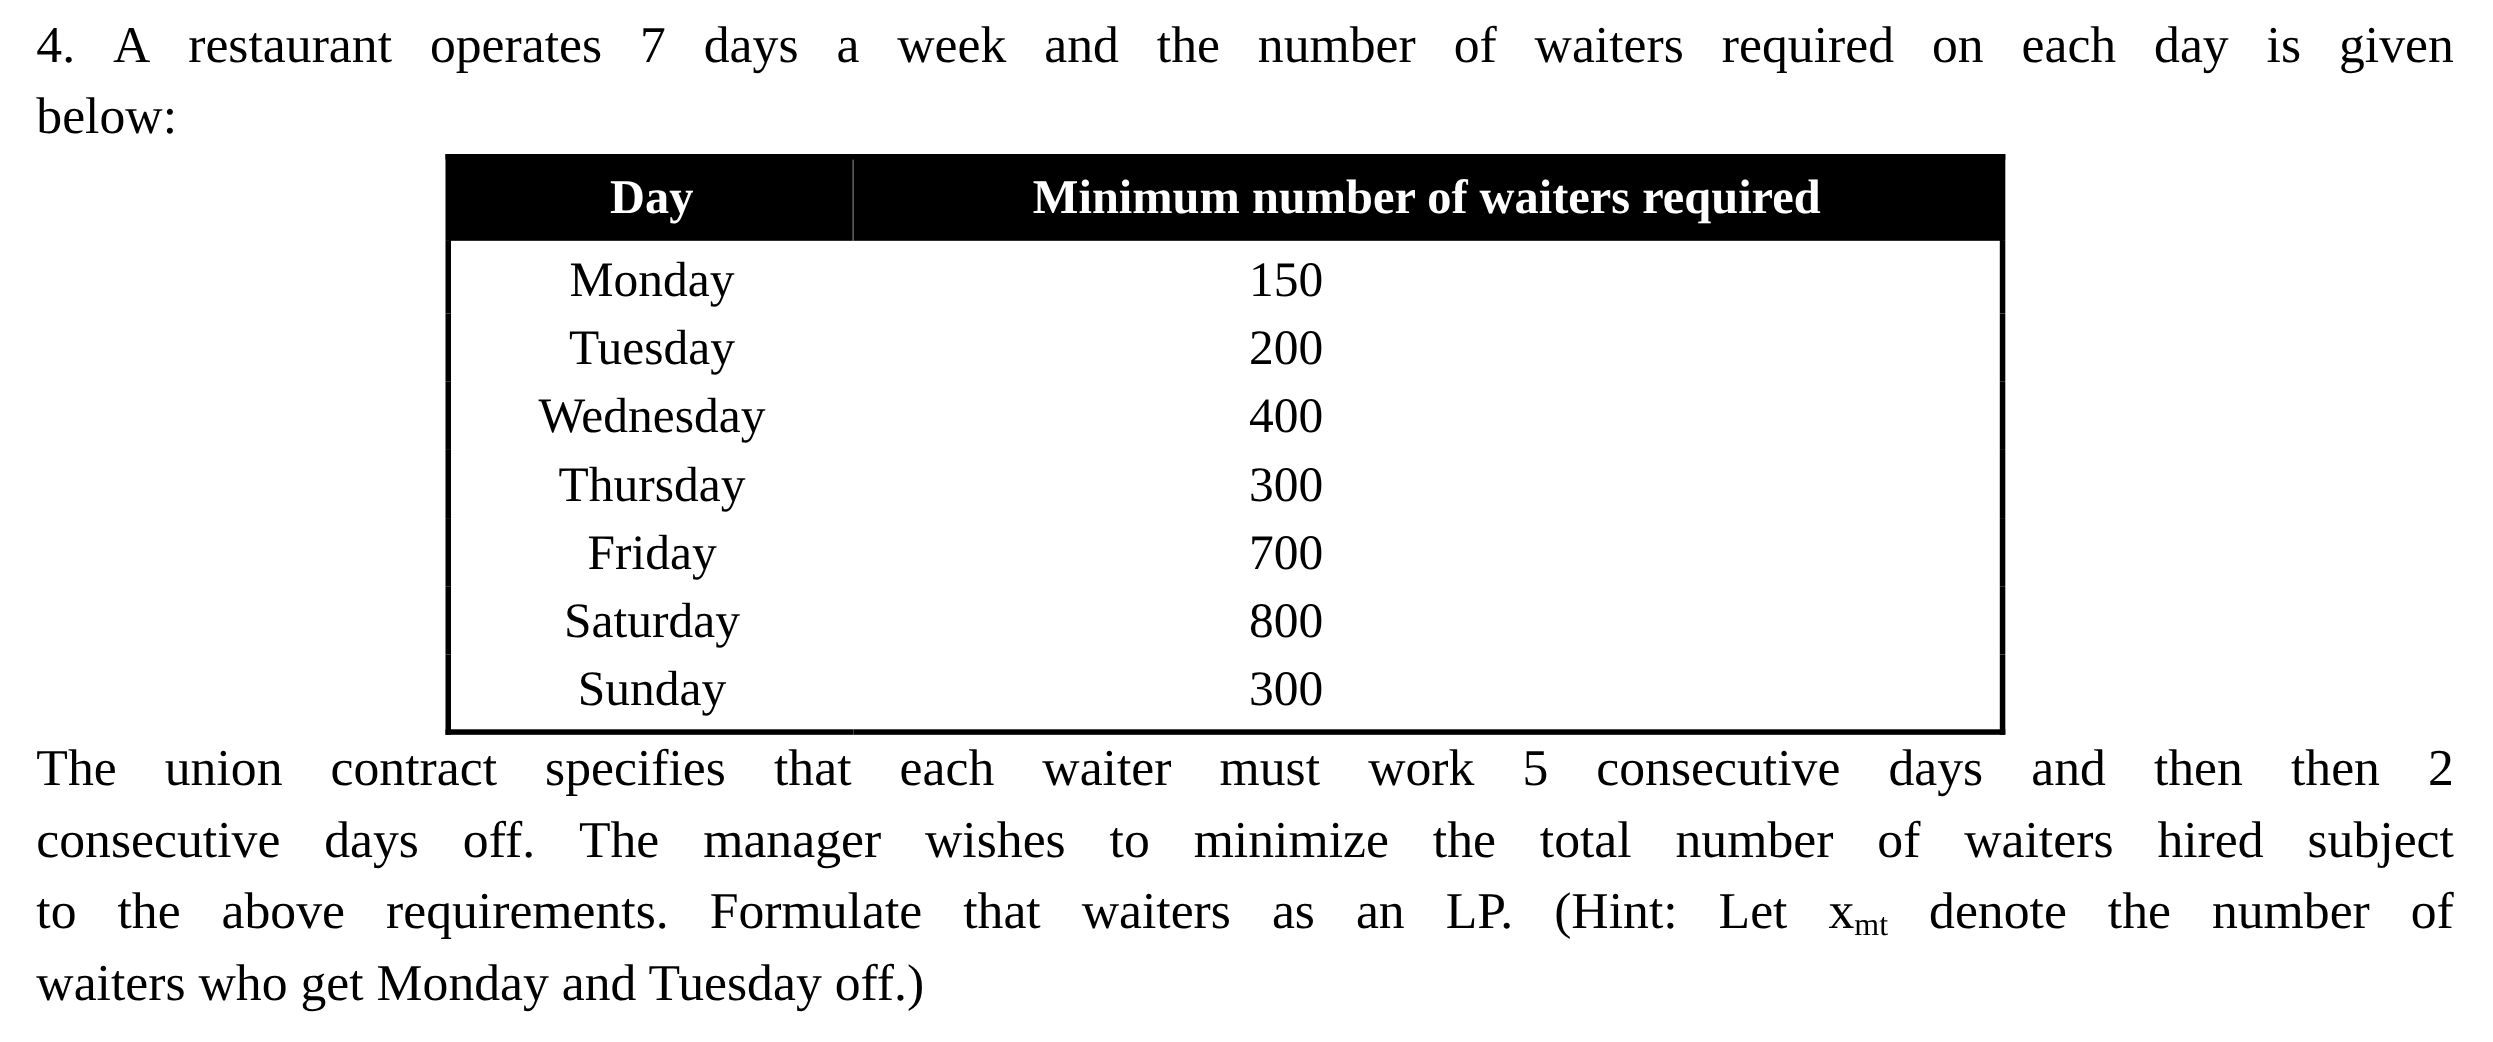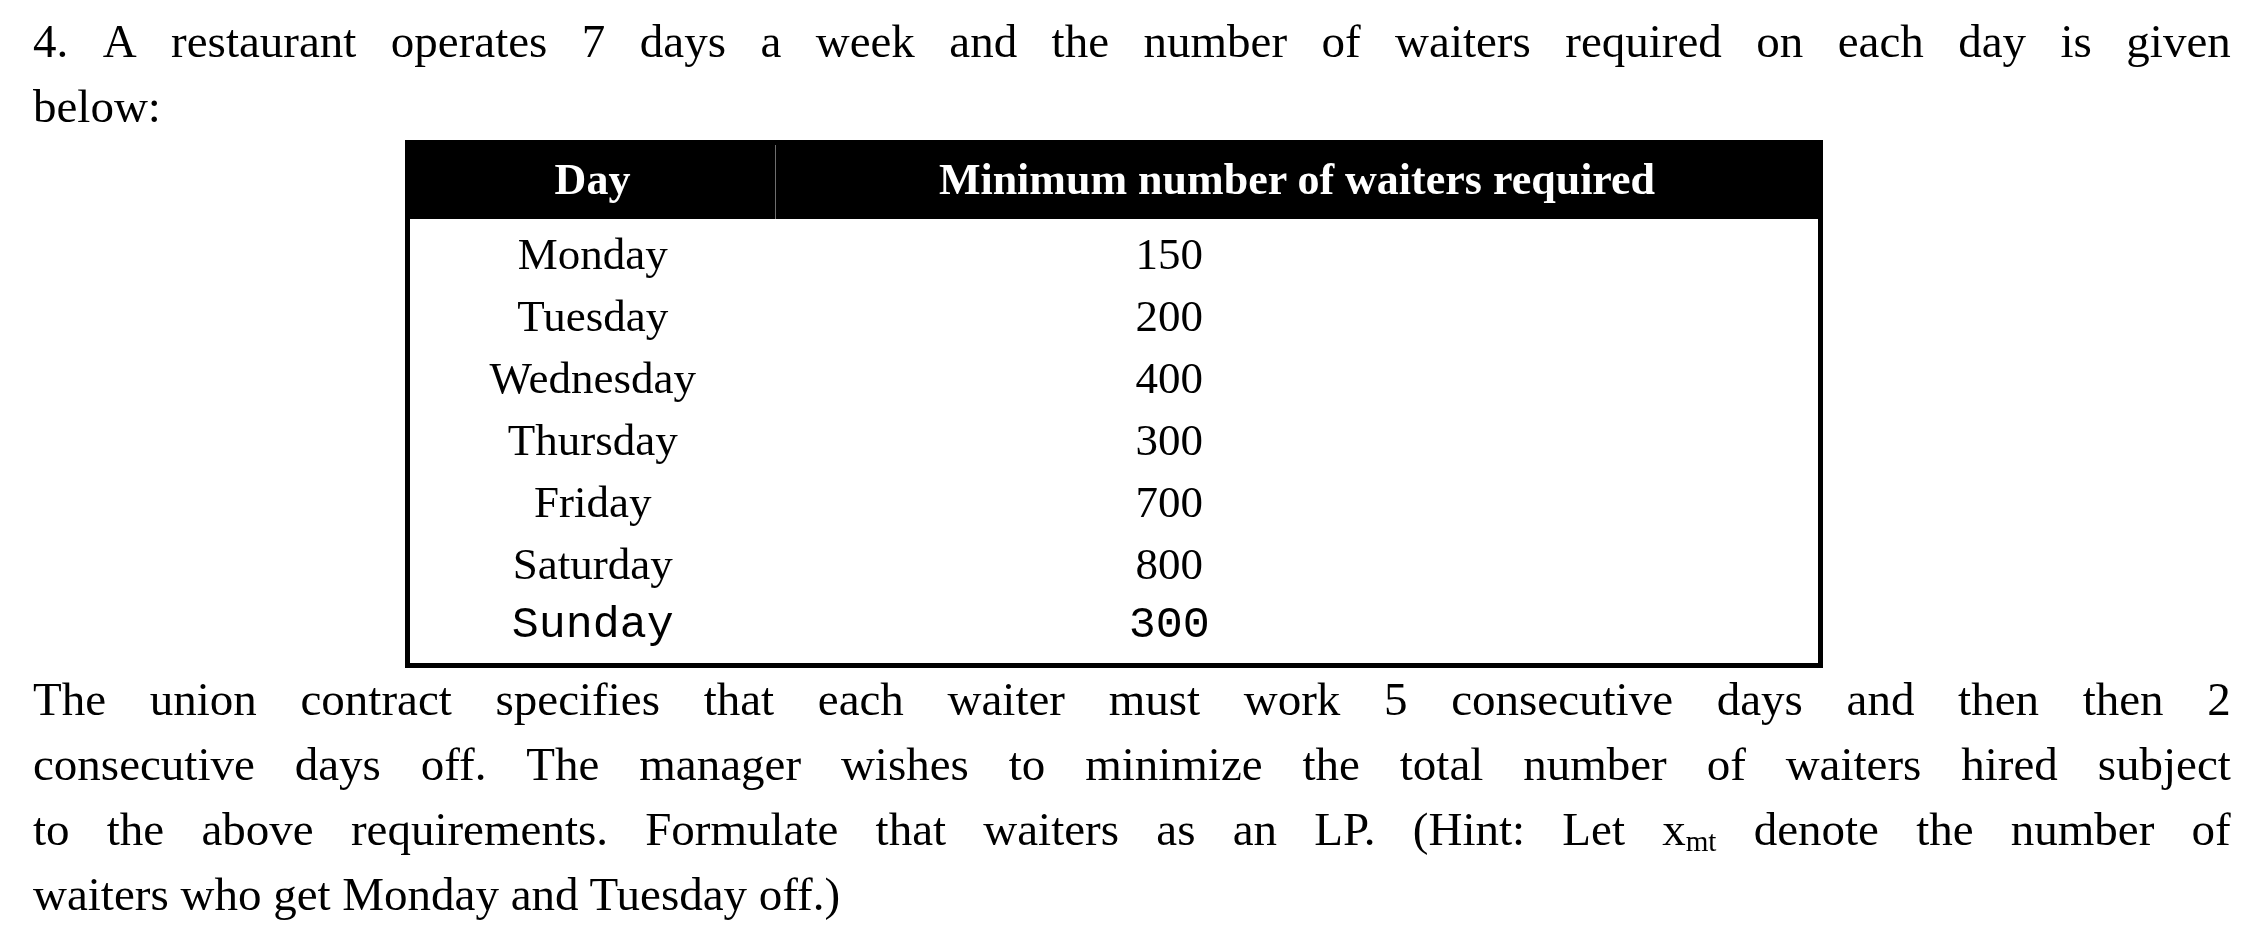--- a/index.html
+++ b/index.html
@@ -94,21 +94,21 @@
   table.waiters tbody td.col-day {
     width: 365px;
   }
   table.waiters tbody td.col-num {
     padding-right: 255px;
   }
   table.waiters thead th.col-num {
     padding-right: 0px;
   }
   table.waiters tbody tr:first-child td { padding-top: 4px; }
-  table.waiters tbody tr:last-child td  { padding-bottom: 6px; font-family: Liberation Mono, monospace; }
+  table.waiters tbody tr:last-child td  { padding-bottom: 6px; }
 </style>
 </head>
 <body>
 
 <div class="page">
 
   <div class="para para-intro">
     <div class="jline">
       <span>4.</span>
       <span>A</span>

